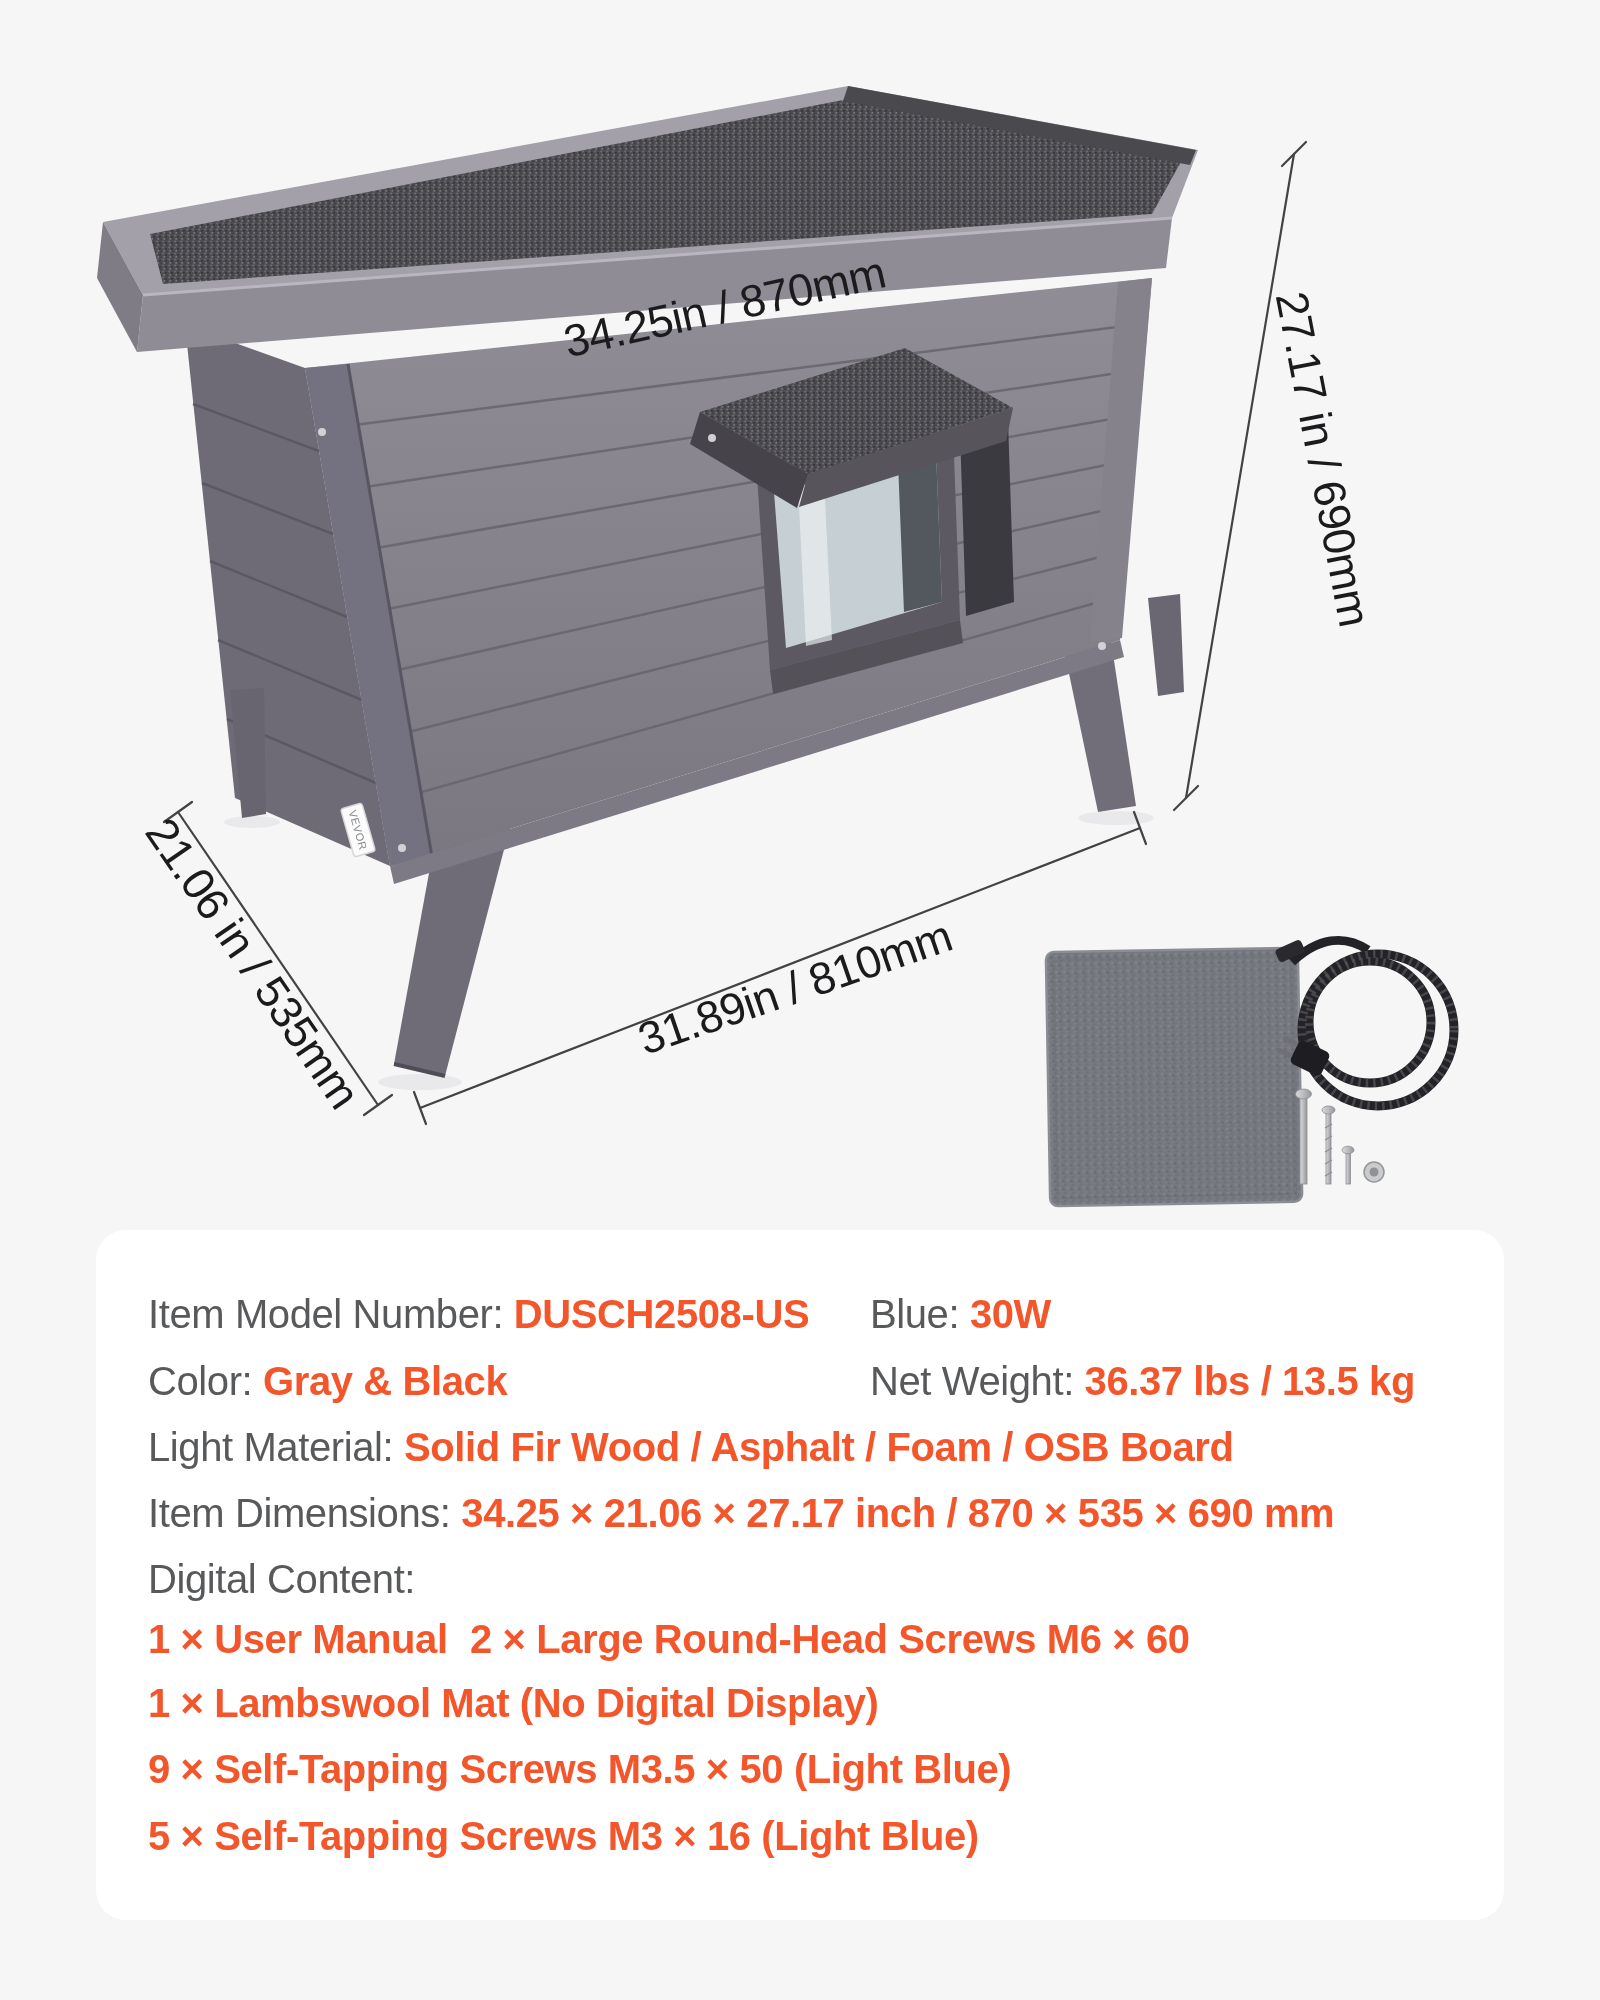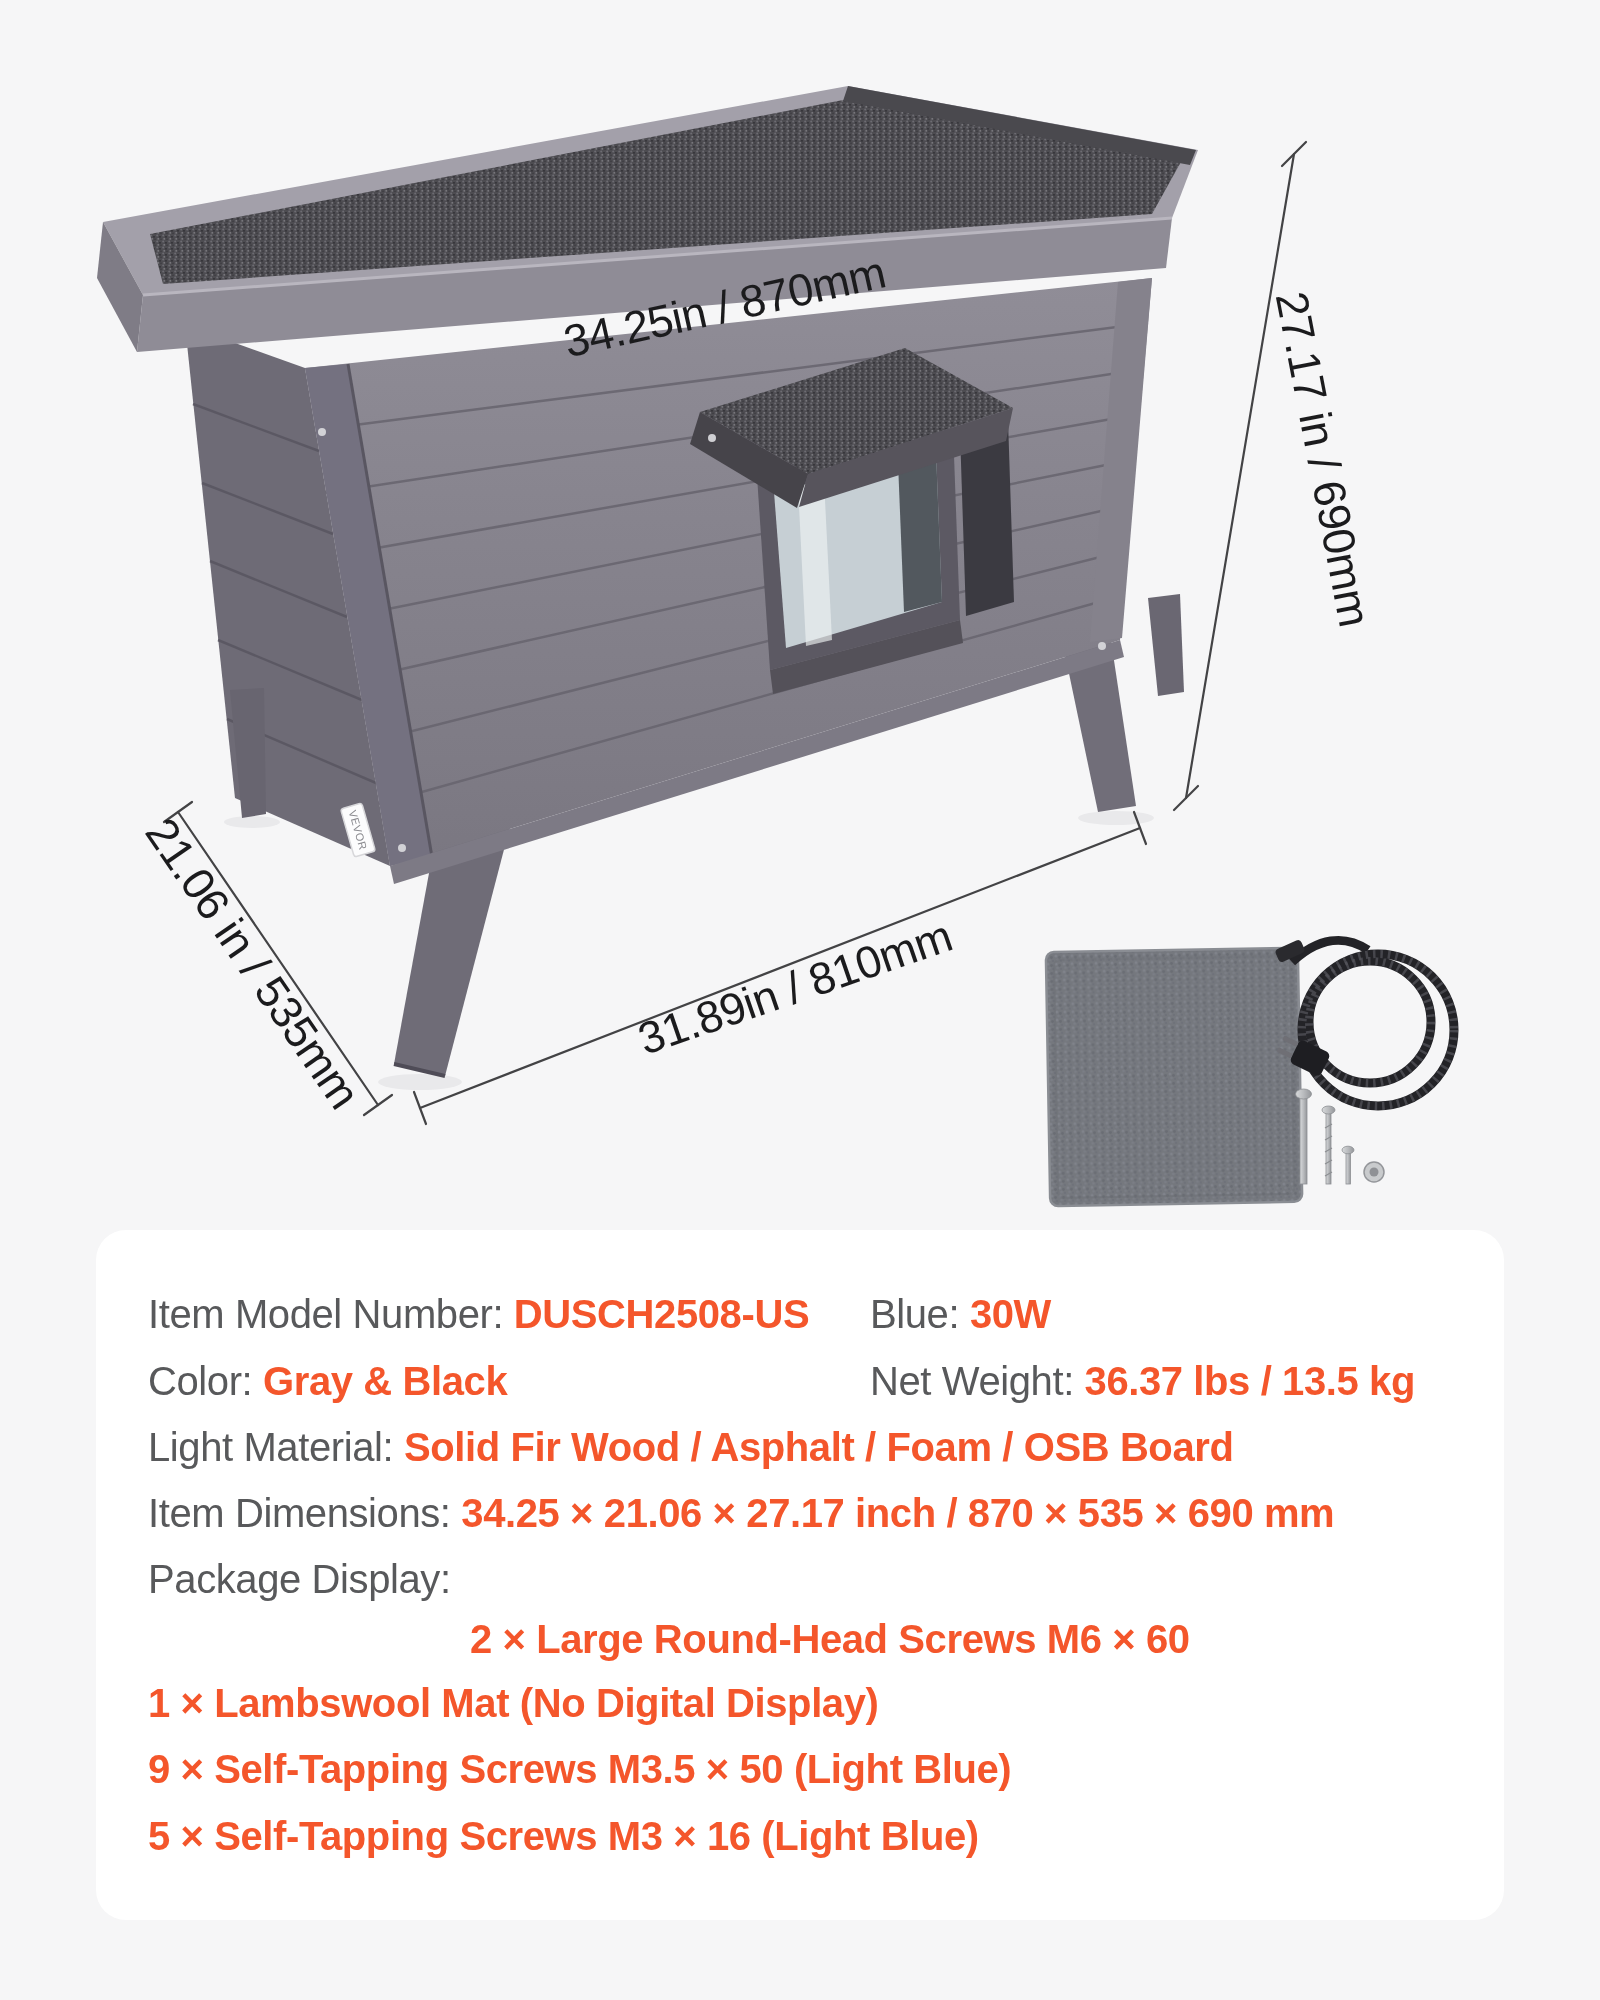--- a/index.html
+++ b/index.html
@@ -191,23 +191,24 @@
       <span class="lbl">Color: </span><span class="val">Gray &amp; Black</span>
       <span class="col2"><span class="lbl">Net Weight: </span><span class="val">36.37 lbs / 13.5 kg</span></span>
     </div>
     <div class="spec-row r3">
       <span class="lbl">Light Material: </span><span class="val">Solid Fir Wood / Asphalt / Foam / OSB Board</span>
     </div>
     <div class="spec-row r4">
       <span class="lbl">Item Dimensions: </span><span class="val">34.25 × 21.06 × 27.17 inch / 870 × 535 × 690 mm</span>
     </div>
     <div class="spec-row r5">
-      <span class="lbl">Package Display:</span>
+      <span class="lbl">Digital Content:</span>
     </div>
     <div class="spec-row r6">
+      <span class="val">1 × User Manual</span>
       <span class="val pkg2">2 × Large Round-Head Screws M6 × 60</span>
     </div>
     <div class="spec-row r7">
       <span class="val">1 × Lambswool Mat (No Digital Display)</span>
     </div>
     <div class="spec-row r8">
       <span class="val">9 × Self-Tapping Screws M3.5 × 50 (Light Blue)</span>
     </div>
     <div class="spec-row r9">
       <span class="val">5 × Self-Tapping Screws M3 × 16 (Light Blue)</span>

